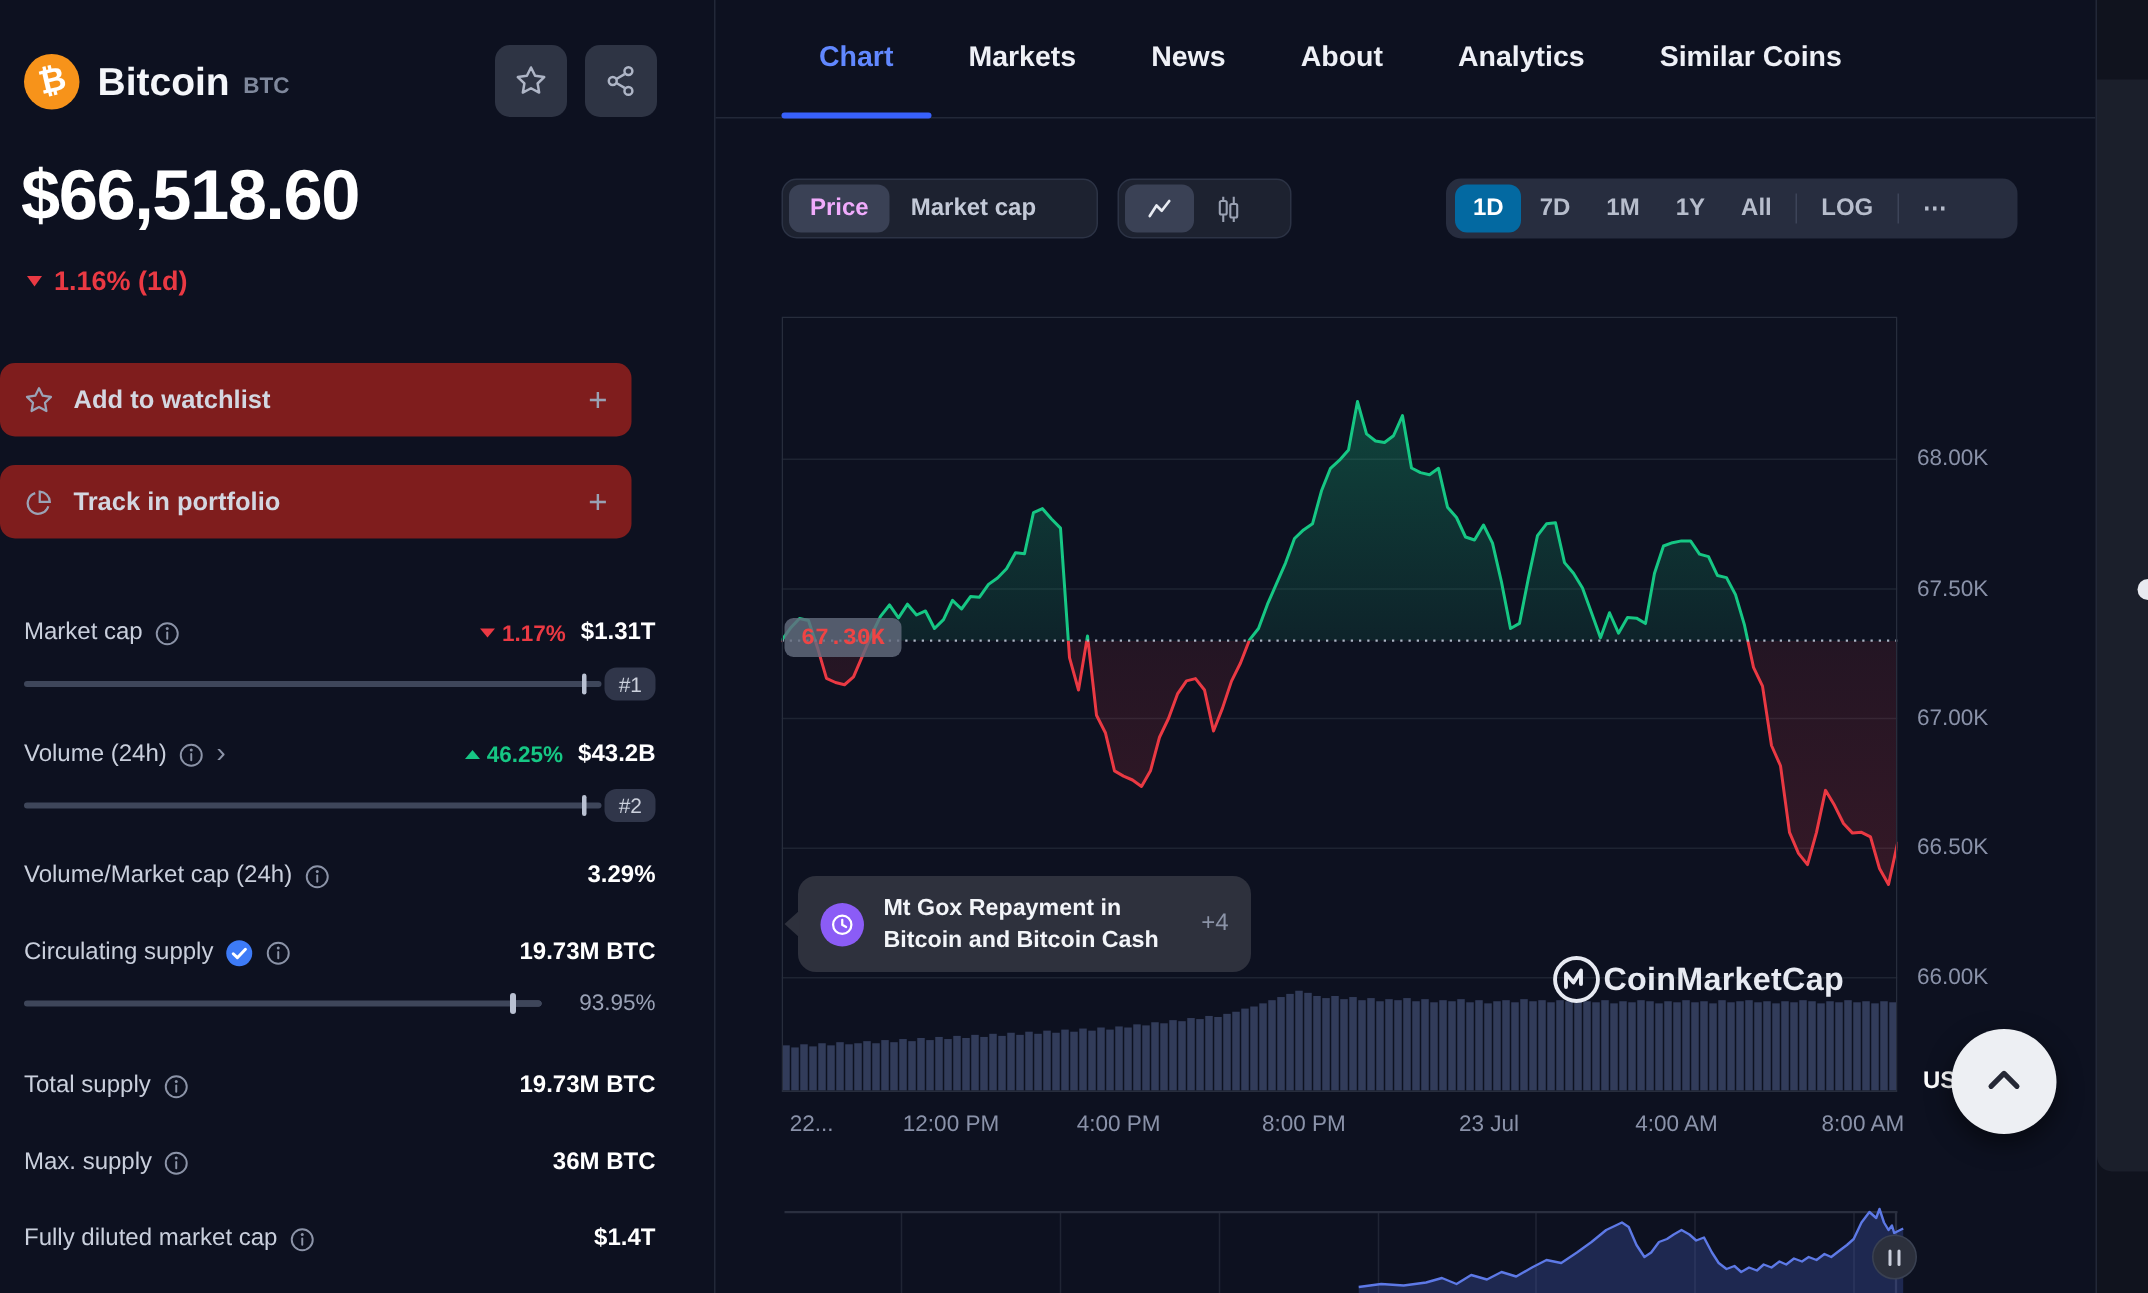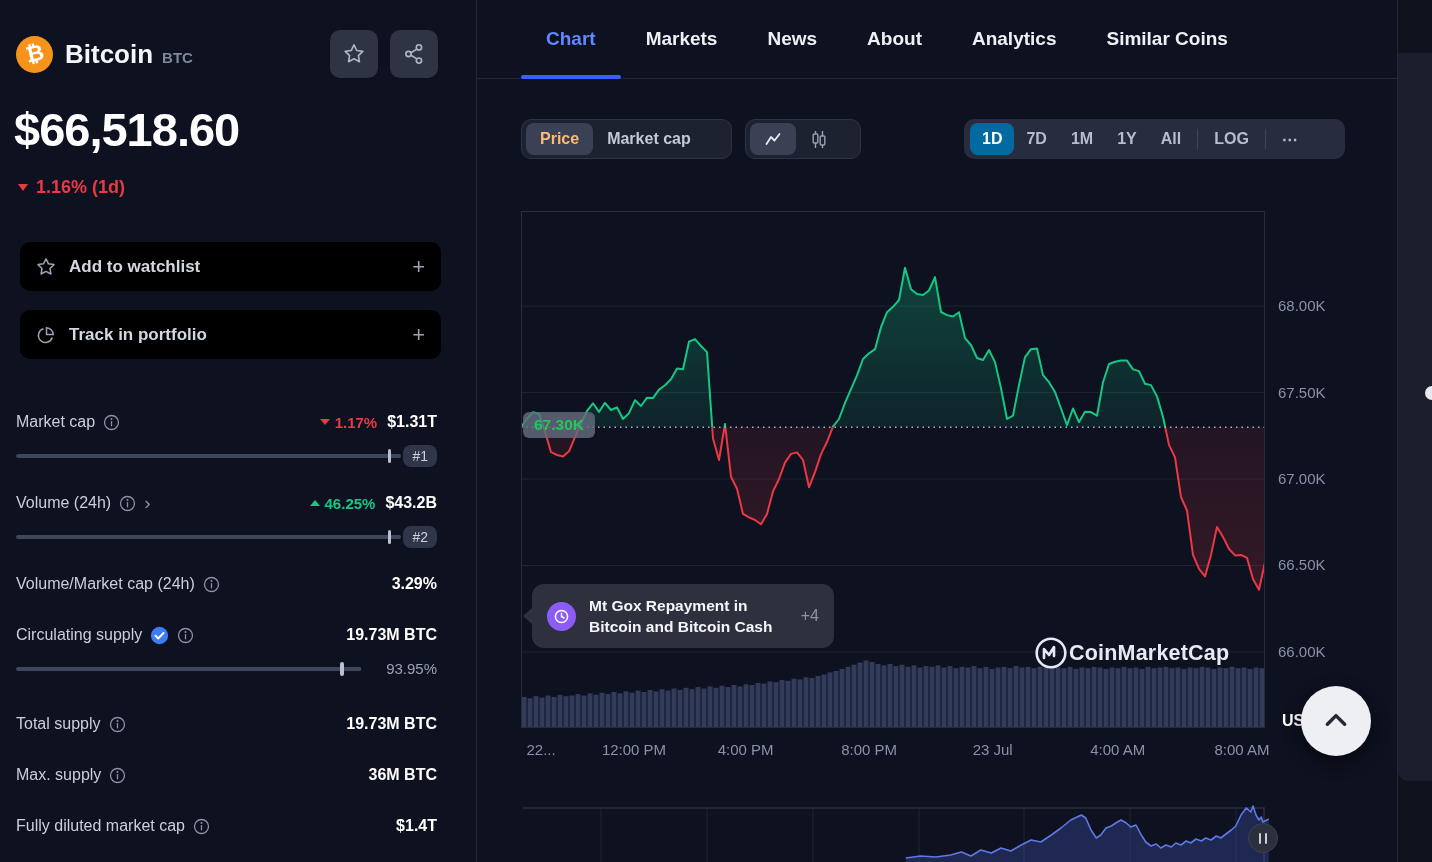--- a/index.html
+++ b/index.html
@@ -17,21 +17,21 @@
   .coin-logo span { font-size:22px; font-weight:bold; color:#fff; transform:rotate(-13deg); }
   .coin-name { margin-left:12px; font-size:26px; font-weight:bold; color:#f4f6fa; }
   .coin-symbol { margin-left:9px; margin-top:7px; font-size:15px; color:#7f889c; font-weight:600; }
   .headbtns { margin-left:auto; display:flex; gap:12px; }
   .iconbtn { width:48px; height:48px; border-radius:10px; background:#2e3444; display:flex; align-items:center; justify-content:center; cursor:pointer; }
   .price { position:absolute; left:14px; top:102px; font-size:47px; font-weight:bold; letter-spacing:-1px; color:#fff; }
   .change { position:absolute; left:18px; top:177px; display:flex; align-items:center; gap:8px; font-size:18px; font-weight:bold; color:#ea3943; }
   .tri { width:0; height:0; border-left:5px solid transparent; border-right:5px solid transparent; display:inline-block; }
   .tri.down { border-top:7px solid #ea3943; }
   .tri.up { border-bottom:7px solid #16c784; }
-  .bigbtn { position:absolute; left:20px; width:421px; height:49px; border-radius:10px; background:#000000; border:none; display:flex; align-items:center; padding:4px 16px; gap:13px; font-size:17px; font-weight:600; color:#d3d7e1; font-family:inherit; cursor:pointer; }
+  .bigbtn { position:absolute; left:0; width:421px; height:49px; border-radius:10px; background:#7f1d1d; border:none; display:flex; align-items:center; padding:4px 16px; gap:13px; font-size:17px; font-weight:600; color:#d3d7e1; font-family:inherit; cursor:pointer; }
   .bigbtn .plus { margin-left:auto; font-size:22px; font-weight:400; color:#99a1b3; }
   #watchBtn { top:242px; } #portBtn { top:310px; }
   #stats { position:absolute; left:16px; top:410px; width:421px; }
   .statrow { margin-bottom:27px; }
   .statrow.has-slider { margin-bottom:23px; }
   .statrow.has-note { margin-bottom:31px; }
   .statline { display:flex; align-items:center; height:24px; }
   .stat-left { display:flex; align-items:center; gap:8px; color:#c9cfdc; font-size:16px; }
   .stat-right { margin-left:auto; display:flex; align-items:center; gap:10px; }
   .statvalue { font-size:16px; font-weight:bold; color:#fff; }
@@ -50,30 +50,30 @@
   #tabs { display:flex; align-items:stretch; height:79px; border-bottom:1px solid #222838; padding-left:44px; }
   .tab { display:flex; align-items:center; padding:15px 25px; font-size:19px; font-weight:600; color:#eef0f6; position:relative; cursor:pointer; }
   .tab.active { color:#6188ff; }
   .tab.active::after { content:""; position:absolute; left:0; right:0; bottom:-1px; height:4px; background:#3861fb; border-radius:3px; }
   .controls { position:absolute; left:44px; top:119px; width:850px; height:40px; }
   .seg { position:absolute; top:0; height:40px; background:#1d2230; border:1px solid #2c3345; border-radius:10px; display:flex; align-items:center; padding:0 4px; }
   .seg.metric { left:0; width:211px; }
   .seg.type { left:224px; width:116px; }
   .seg.range { left:443px; width:381px; background:#272d3f; border:none; padding:0 6px; }
   .chip { height:32px; border-radius:8px; display:flex; align-items:center; justify-content:center; padding:0 14px; font-size:16px; font-weight:600; color:#c3c9d7; cursor:pointer; }
-  .seg.metric .chip.active, .seg.type .chip.active { background:#3a4155; color:#fdba74; }
+  .seg.metric .chip.active, .seg.type .chip.active { background:#3a4155; color:#f0abfc; }
   .seg.range .chip { padding:0 12px; color:#b7bdcc; }
   .seg.range .chip.active { background:#0369a1; color:#fff; }
   .sep { width:1px; height:20px; background:#3d4459; margin:0 4px; flex:none; }
   
   .chartwrap { position:absolute; left:0; top:0; width:920px; height:862px; }
   #mainChart { position:absolute; left:44px; top:211px; }
   .ylabel { position:absolute; left:801px; font-size:15px; color:#8a92a9; }
   .xlabel { position:absolute; top:741px; font-size:15px; color:#8a92a9; transform:translateX(-50%); white-space:nowrap; }
-  .pricepill { position:absolute; left:46px; top:412px; background:rgba(99,107,126,0.82); border-radius:6px; padding:4px 11px; font-size:15.5px; font-weight:bold; color:#22c55e; z-index:3; }
+  .pricepill { position:absolute; left:46px; top:412px; background:rgba(99,107,126,0.82); border-radius:6px; padding:4px 11px; font-size:15.5px; font-weight:bold; color:#ef4444; z-index:3;font-family:Liberation Mono, monospace; }
   .tooltip { position:absolute; left:55px; top:584px; width:302px; height:64px; background:#2e313d; border-radius:12px; display:flex; align-items:center; padding:10px 15px; z-index:3; cursor:pointer; }
   .tooltip::before { content:""; position:absolute; left:-9px; top:23px; border-top:9px solid transparent; border-bottom:9px solid transparent; border-right:10px solid #2e313d; }
   .tt-icon { width:29px; height:29px; border-radius:50%; background:#8b5cf6; display:flex; align-items:center; justify-content:center; flex:none; }
   .tt-text { margin-left:13px; font-size:15.5px; font-weight:bold; line-height:21px; color:#f3f5f9; }
   .tt-more { margin-left:auto; font-size:16px; color:#8b93a7; }
   .watermark { position:absolute; left:556px; top:635px; display:flex; align-items:center; z-index:2; }
   .watermark span { font-size:21.5px; font-weight:bold; letter-spacing:.2px; color:#e7eaf2; }
   .usd { position:absolute; left:805px; top:712px; font-size:16px; font-weight:bold; color:#fff; }
   .scrolltop { position:absolute; left:824px; top:686px; width:70px; height:70px; border-radius:50%; background:#edeff3; display:flex; align-items:center; justify-content:center; box-shadow:0 6px 16px rgba(0,0,0,.5); z-index:5; cursor:pointer; }
   #miniChart { position:absolute; left:44px; top:795px; }

